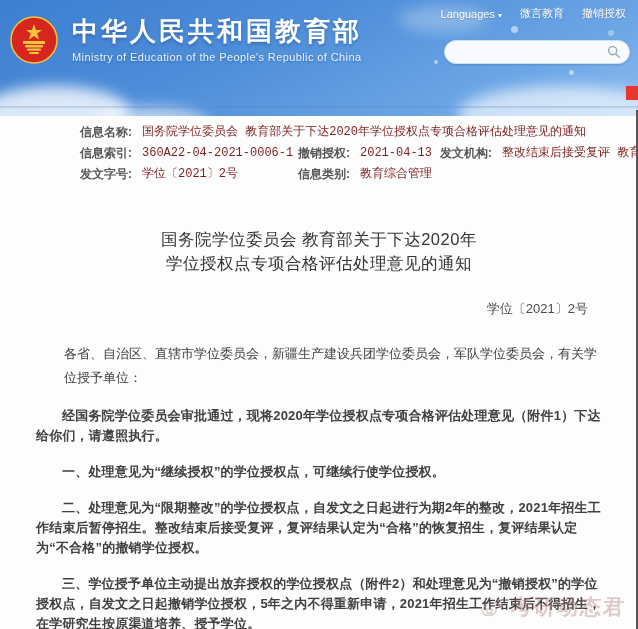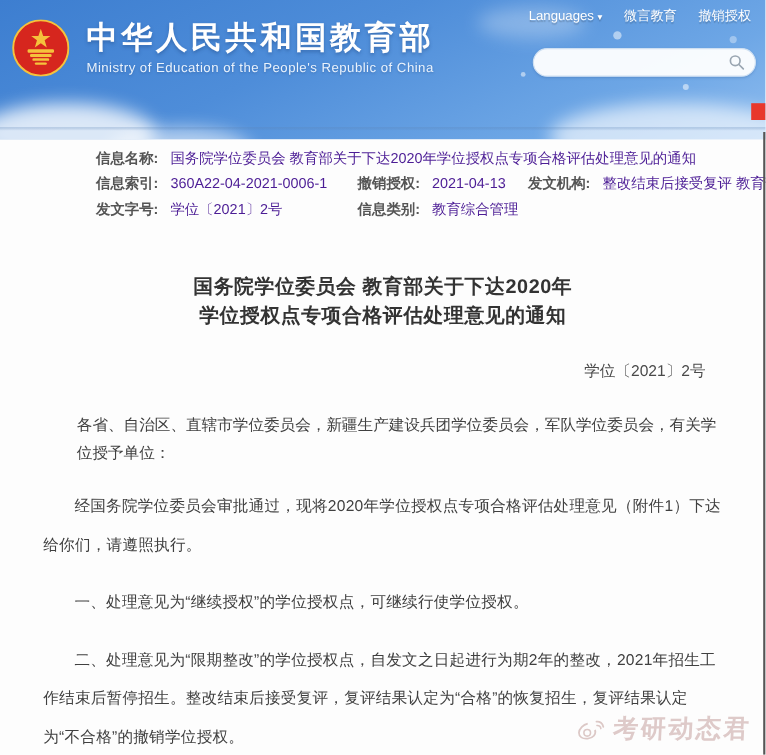--- a/index.html
+++ b/index.html
@@ -55,41 +55,41 @@
   }
   .search-icon{width:14px;height:14px;flex:0 0 14px;cursor:pointer;}
 
   
   .meta{
     position:absolute;left:36px;top:122px;width:582px;
     font-size:12px;color:#707070;line-height:20px;
   }
   .meta-row{display:flex;margin-bottom:1px;}
   .meta-label{font-weight:bold;color:#555;white-space:nowrap;margin-right:10px;margin-left:44px;}
-  .meta-value{color:#4c1d95;white-space:nowrap;}
+  .meta-value{color:#7f1d1d;white-space:nowrap;font-family:Liberation Mono, monospace;}
   .meta-group{display:flex;}
   .g-w215{width:218px;flex:0 0 auto;}
   .g-w142{width:142px;flex:0 0 auto;}
   .meta-row1 .meta-value,.meta-row4 .meta-value{white-space:normal;}
 
   
   .doc{
     position:absolute;left:36px;top:228px;width:566px;
     color:#404040;font-size:13px;
   }
   .doc-title{
-    text-align:center;font-weight:bold;font-size:16.5px;color:#333;
+    text-align:center;font-weight:normal;font-size:16.5px;color:#333;
     line-height:1.45;letter-spacing:.5px;
   }
   .doc-number{
     text-align:right;padding-right:14px;margin-top:24px;font-size:13px;color:#4a4a4a;
   }
   .salutation{margin-top:24px;line-height:24px;margin-left:28px;}
   .doc p.body-par{
-    margin:16px 0 0 0;text-indent:2em;line-height:32px;letter-spacing:.2px;
+    margin:16px 0 0 0;text-indent:2em;line-height:20px;letter-spacing:.2px;font-weight:bold;
   }
 
   
   .watermark{
     position:absolute;right:12px;bottom:8px;display:flex;align-items:center;gap:5px;
     color:rgba(178,132,128,.42);pointer-events:none;
   }
   .watermark .wm-text{
     font-size:21px;font-weight:bold;letter-spacing:2px;transform:skewX(-3deg);
   }

